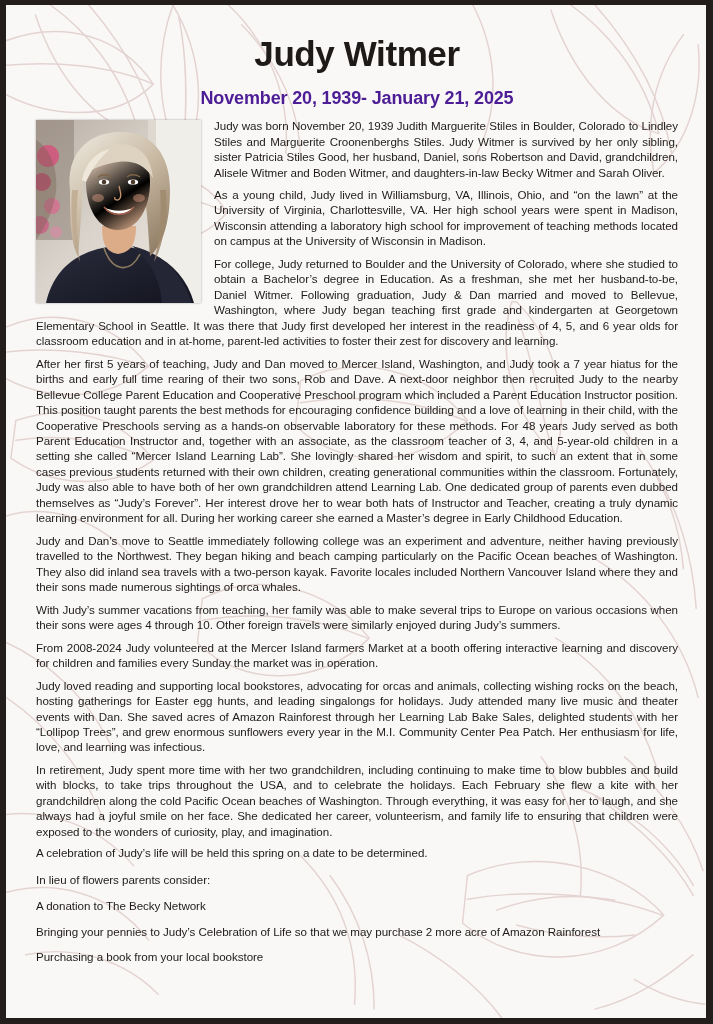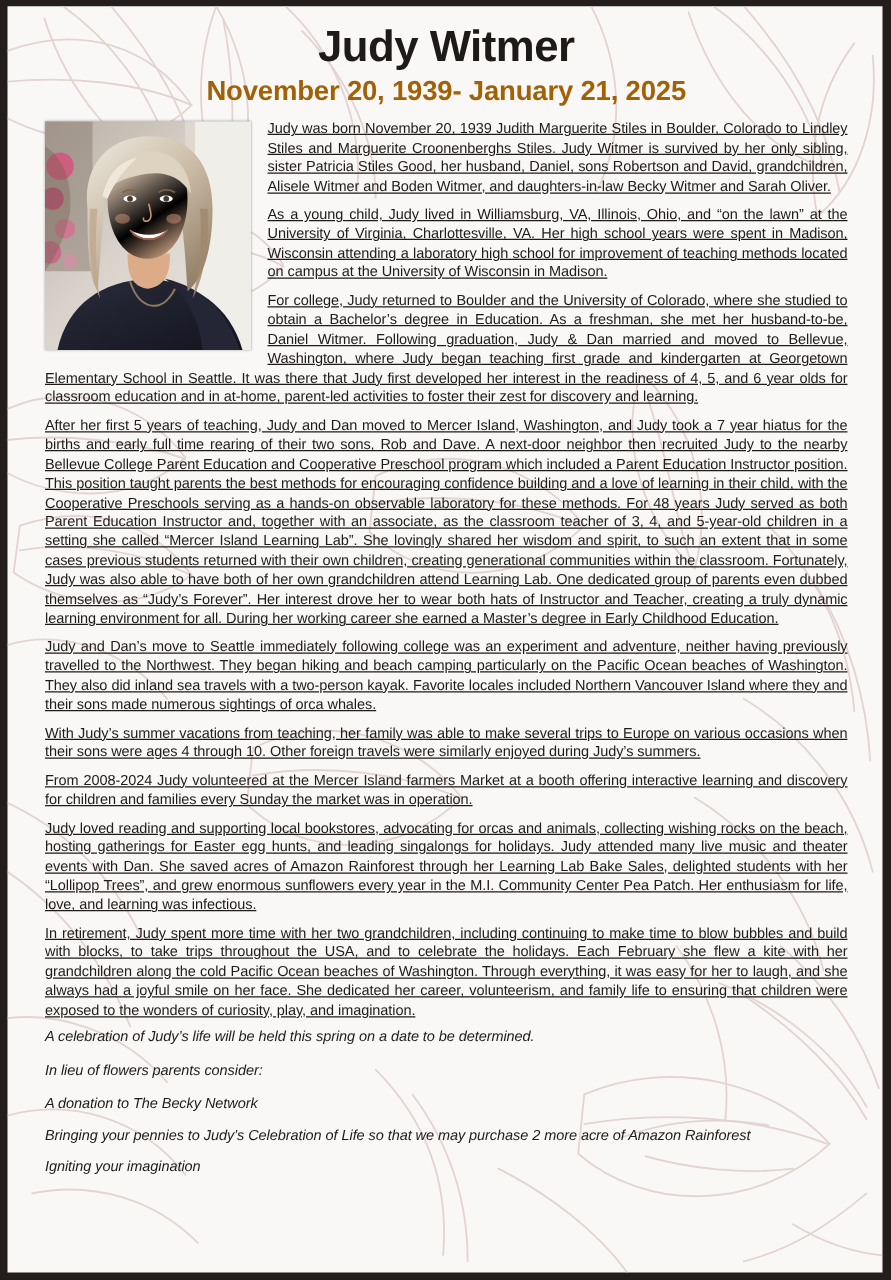--- a/index.html
+++ b/index.html
@@ -50,26 +50,26 @@
   #header {
     text-align: center;
     margin: 0 0 9px 0;
   }
   #deceased-name {
     font-size: 35px;
     font-weight: bold;
     color: #1d1a18;
     letter-spacing: -0.4px;
     line-height: 1.06;
-    margin: 0;
+    margin: 16px;
   }
   #life-dates {
-    font-size: 22px;
+    font-size: 18px;
     font-weight: bold;
-    color: #a16207;
+    color: #4c1d95;
     letter-spacing: -0.15px;
     margin: 4px 0 0 0;
   }
 
   
   #portrait {
     float: left;
     width: 165px;
     height: 183px;
     margin: 2px 13px 5px 0;
@@ -83,32 +83,30 @@
   
   .para {
     font-size: 11.6px;
     line-height: 1.335;
     color: #1e1b19;
     text-align: justify;
     margin: 0 0 7px 0;
     letter-spacing: -0.05px;
     -webkit-hyphens: none;
     hyphens: none;
-    text-decoration: underline;
   }
   .para.tight { margin-bottom: 6px; }
 
   .list-line {
     font-size: 11.6px;
     line-height: 1.335;
     color: #1e1b19;
     text-align: left;
     margin: 0 0 10px 0;
     letter-spacing: -0.05px;
-    font-style: italic;
   }
   #closing-note { margin-bottom: 11px; }
   #bequest-intro { margin-bottom: 11px; }
 </style>
 </head>
 <body>
 
 <div id="page">
 
   <div id="floral-bg">
@@ -261,16 +259,16 @@
     <p class="para">With Judy’s summer vacations from teaching, her family was able to make several trips to Europe on various occasions when their sons were ages 4 through 10. Other foreign travels were similarly enjoyed during Judy’s summers.</p>
     <p class="para">From 2008-2024 Judy volunteered at the Mercer Island farmers Market at a booth offering interactive learning and discovery for children and families every Sunday the market was in operation.</p>
     <p class="para">Judy loved reading and supporting local bookstores, advocating for orcas and animals, collecting wishing rocks on the beach, hosting gatherings for Easter egg hunts, and leading singalongs for holidays. Judy attended many live music and theater events with Dan. She saved acres of Amazon Rainforest through her Learning Lab Bake Sales, delighted students with her “Lollipop Trees”, and grew enormous sunflowers every year in the M.I. Community Center Pea Patch. Her enthusiasm for life, love, and learning was infectious.</p>
     <p class="para tight">In retirement, Judy spent more time with her two grandchildren, including continuing to make time to blow bubbles and build with blocks, to take trips throughout the USA, and to celebrate the holidays. Each February she flew a kite with her grandchildren along the cold Pacific Ocean beaches of Washington. Through everything, it was easy for her to laugh, and she always had a joyful smile on her face. She dedicated her career, volunteerism, and family life to ensuring that children were exposed to the wonders of curiosity, play, and imagination.</p>
 
     <p class="list-line" id="closing-note">A celebration of Judy’s life will be held this spring on a date to be determined.</p>
     <p class="list-line" id="bequest-intro">In lieu of flowers parents consider:</p>
 
     <p class="list-line">A donation to The Becky Network</p>
     <p class="list-line">Bringing your pennies to Judy’s Celebration of Life so that we may purchase 2 more acre of Amazon Rainforest</p>
-    <p class="list-line">Igniting your imagination</p>
+    <p class="list-line">Purchasing a book from your local bookstore</p>
 
   </div>
 </div>
 
 </body></html>

